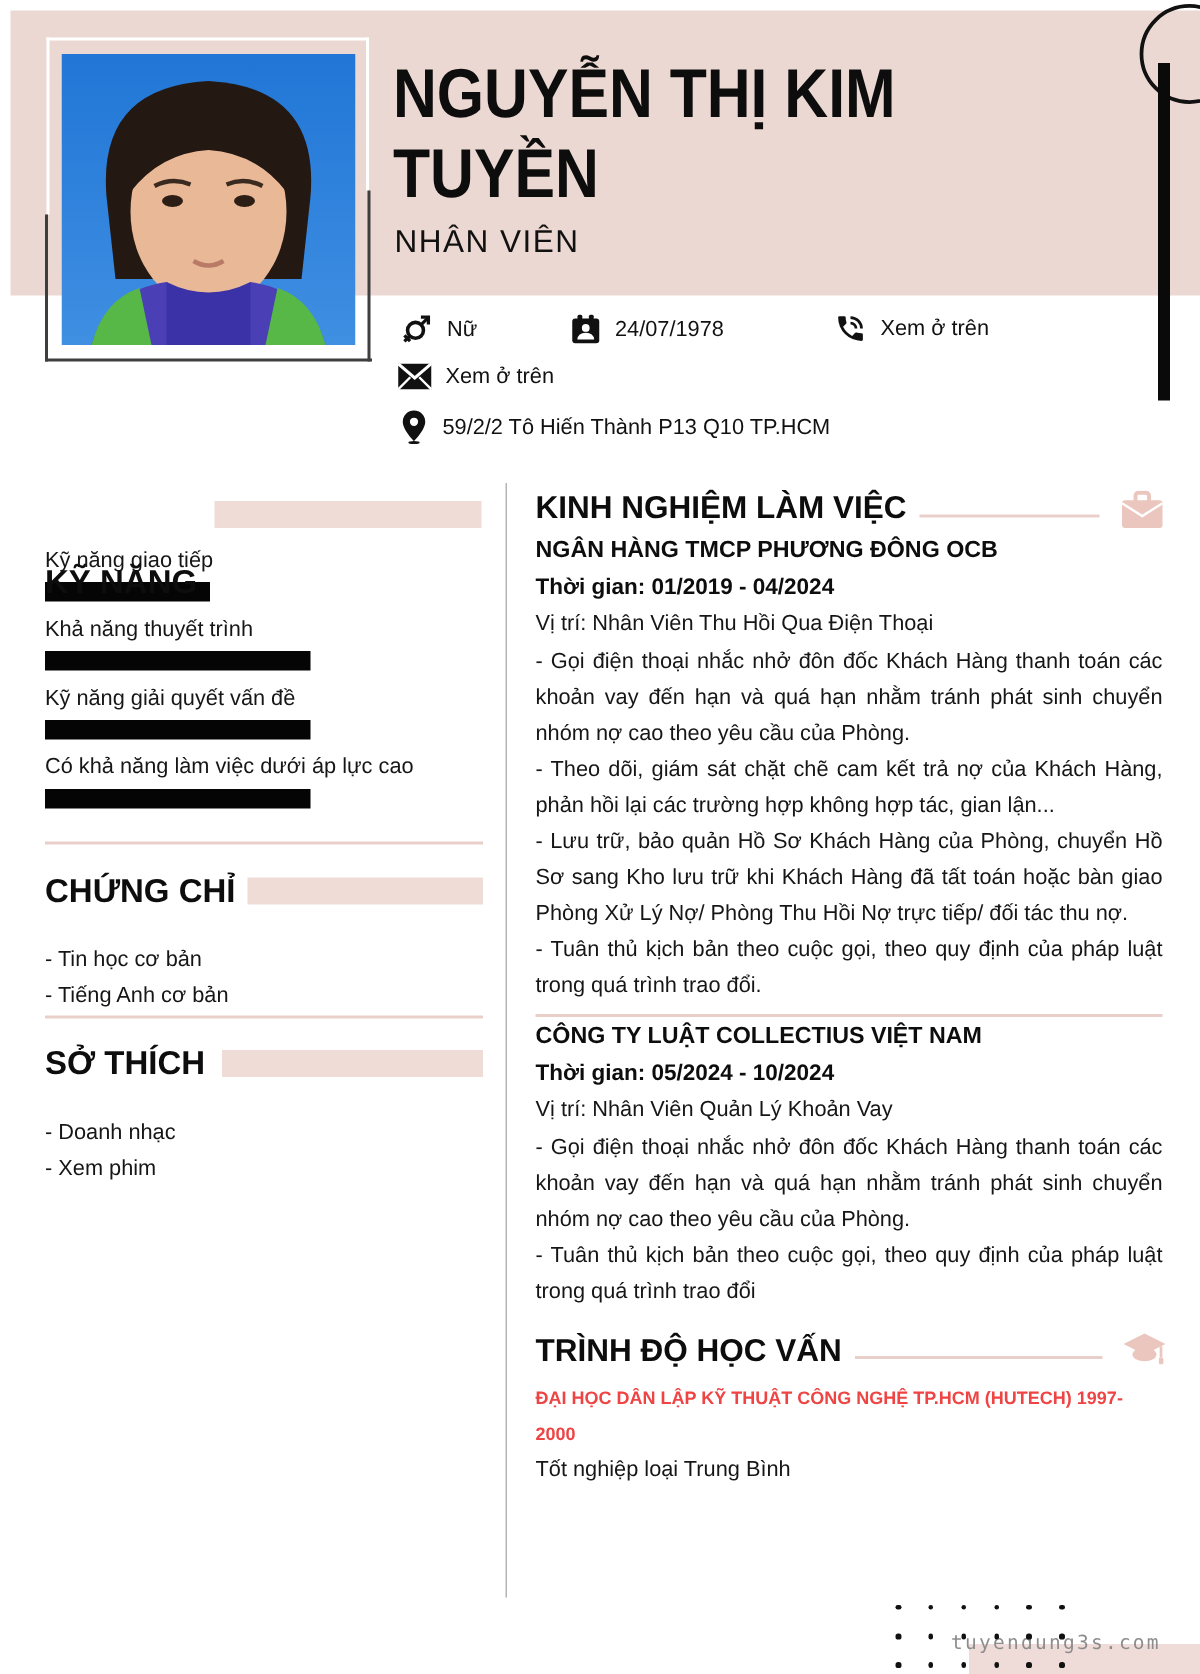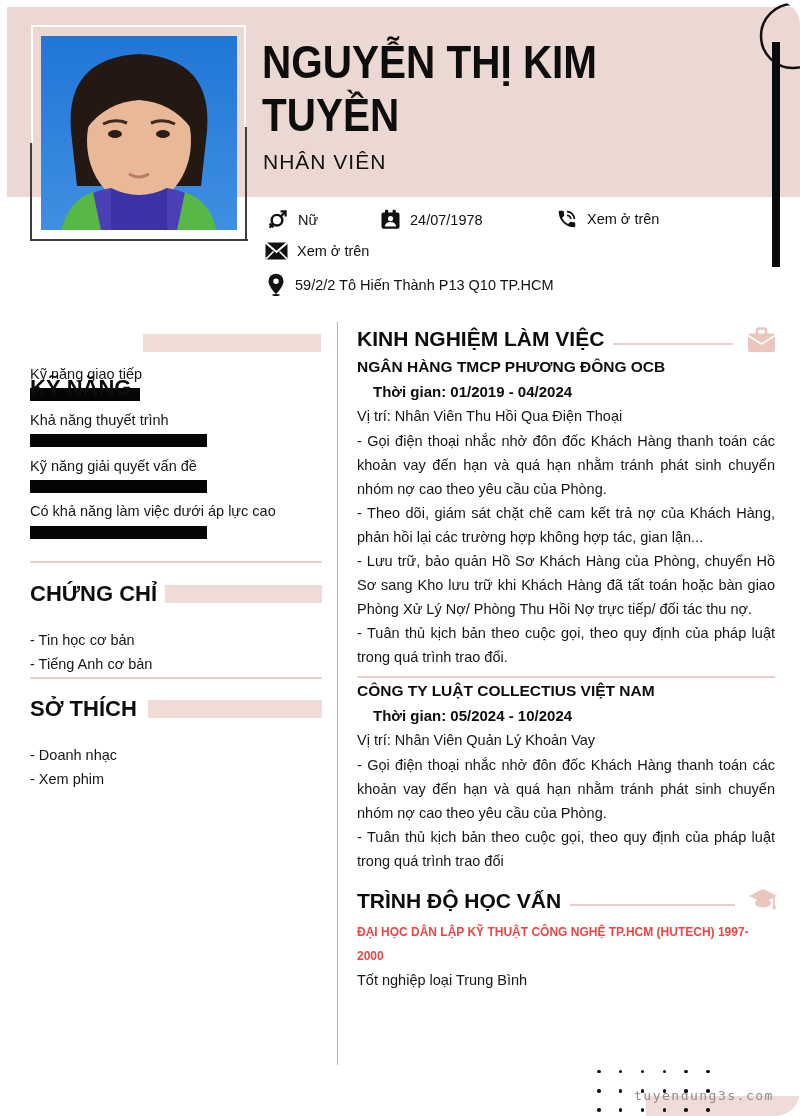--- a/index.html
+++ b/index.html
@@ -1,17 +1,17 @@
 <!DOCTYPE html>
 <html><head>
 <meta charset="utf-8">
 <style>
   html,body{margin:0;padding:0;background:#fff;}
   .page{position:relative;width:800px;height:1116px;background:#fff;overflow:hidden;
-        font-family:"Liberation Sans",sans-serif;color:#161616;border-radius:25px;}
+        font-family:"Liberation Sans",sans-serif;color:#161616;}
 
   
   .band{position:absolute;left:7px;top:7px;width:793px;height:190px;background:#ecd8d3;}
   .vbar{position:absolute;left:772px;top:42px;width:8px;height:225px;background:#0a0a0a;}
   .corner-circle{position:absolute;left:758px;top:1px;width:70px;height:70px;}
 
   .photo{position:absolute;left:41px;top:36px;width:196px;height:194px;}
   .fr{position:absolute;}
   .fr.white{background:#ffffff;}
   .fr.dark{background:#3e3e3e;}
@@ -35,21 +35,21 @@
 
   .skill-label{position:absolute;left:30px;font-size:14.5px;color:#161616;white-space:nowrap;}
   .skill-bar{position:absolute;left:30px;height:13px;background:#050505;}
 
   .side-item{position:absolute;left:30px;font-size:14.5px;color:#161616;white-space:nowrap;margin-top:14px;}
 
   
   .rheading{position:absolute;left:357px;font-weight:bold;font-size:21px;line-height:26px;color:#0d0d0d;}
   .block{position:absolute;left:357px;width:418px;}
   .company{font-size:15.5px;font-weight:bold;line-height:20px;margin:0 0 5px 0;color:#0d0d0d;}
-  .period{font-size:15px;font-weight:bold;line-height:20px;margin:0 0 4px 16px;color:#0d0d0d;}
+  .period{font-size:15px;font-weight:bold;line-height:20px;margin:0 0 4px 0;color:#0d0d0d;}
   .position{font-size:14.5px;line-height:20px;margin:0 0 3px 0;}
   .duty{font-size:14.5px;line-height:24px;margin:0;text-align:justify;}
   .school{font-size:12px;font-weight:bold;line-height:24px;margin:0;color:#ef4444;}
   .edu-line{font-size:14.5px;line-height:24px;margin:0;}
 
   
   .dots{position:absolute;left:588px;top:1062px;display:grid;
         grid-template-columns:repeat(6,21.8px);grid-auto-rows:19.3px;z-index:3;}
   .dots i{display:block;width:3.5px;height:3.5px;border-radius:50%;background:#111;margin:auto;}
   .wm-rect{position:absolute;left:646px;top:1096px;width:154px;height:20px;background:#efdbd7;z-index:1;}

